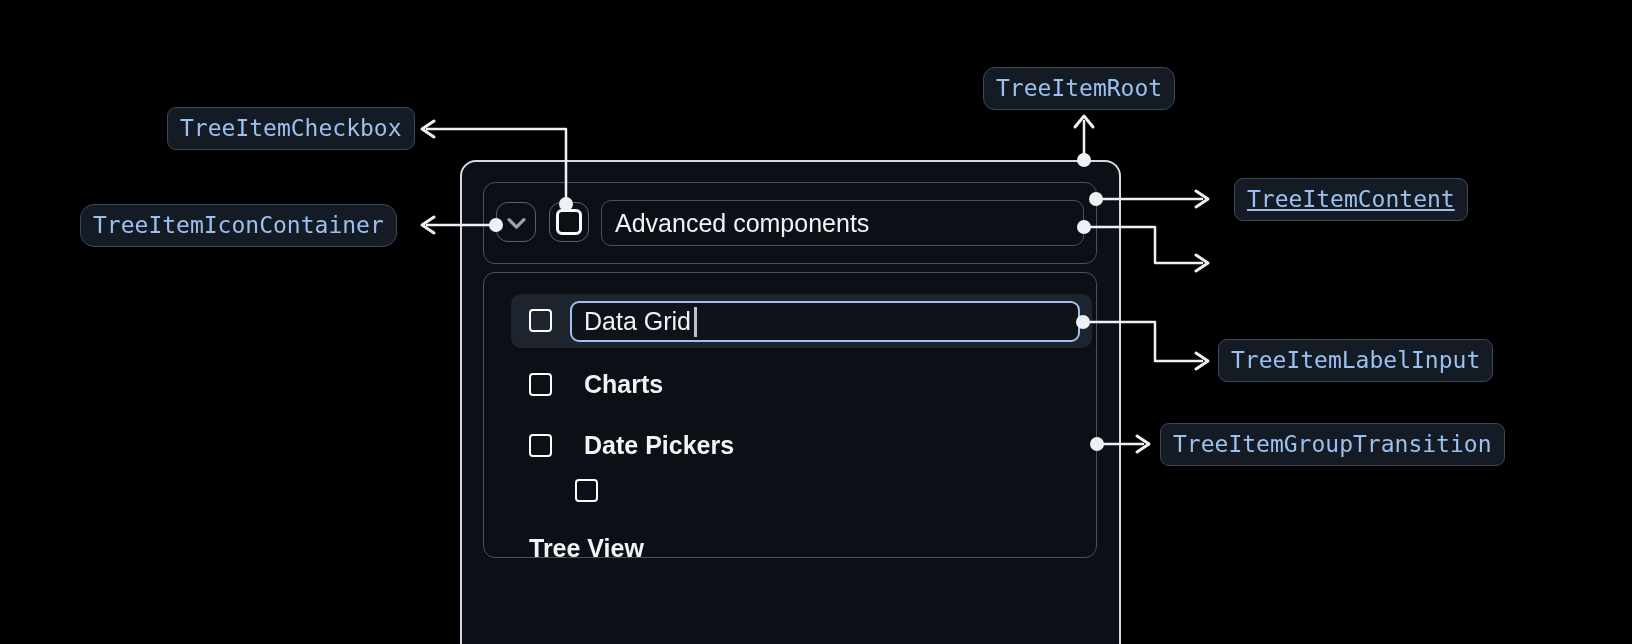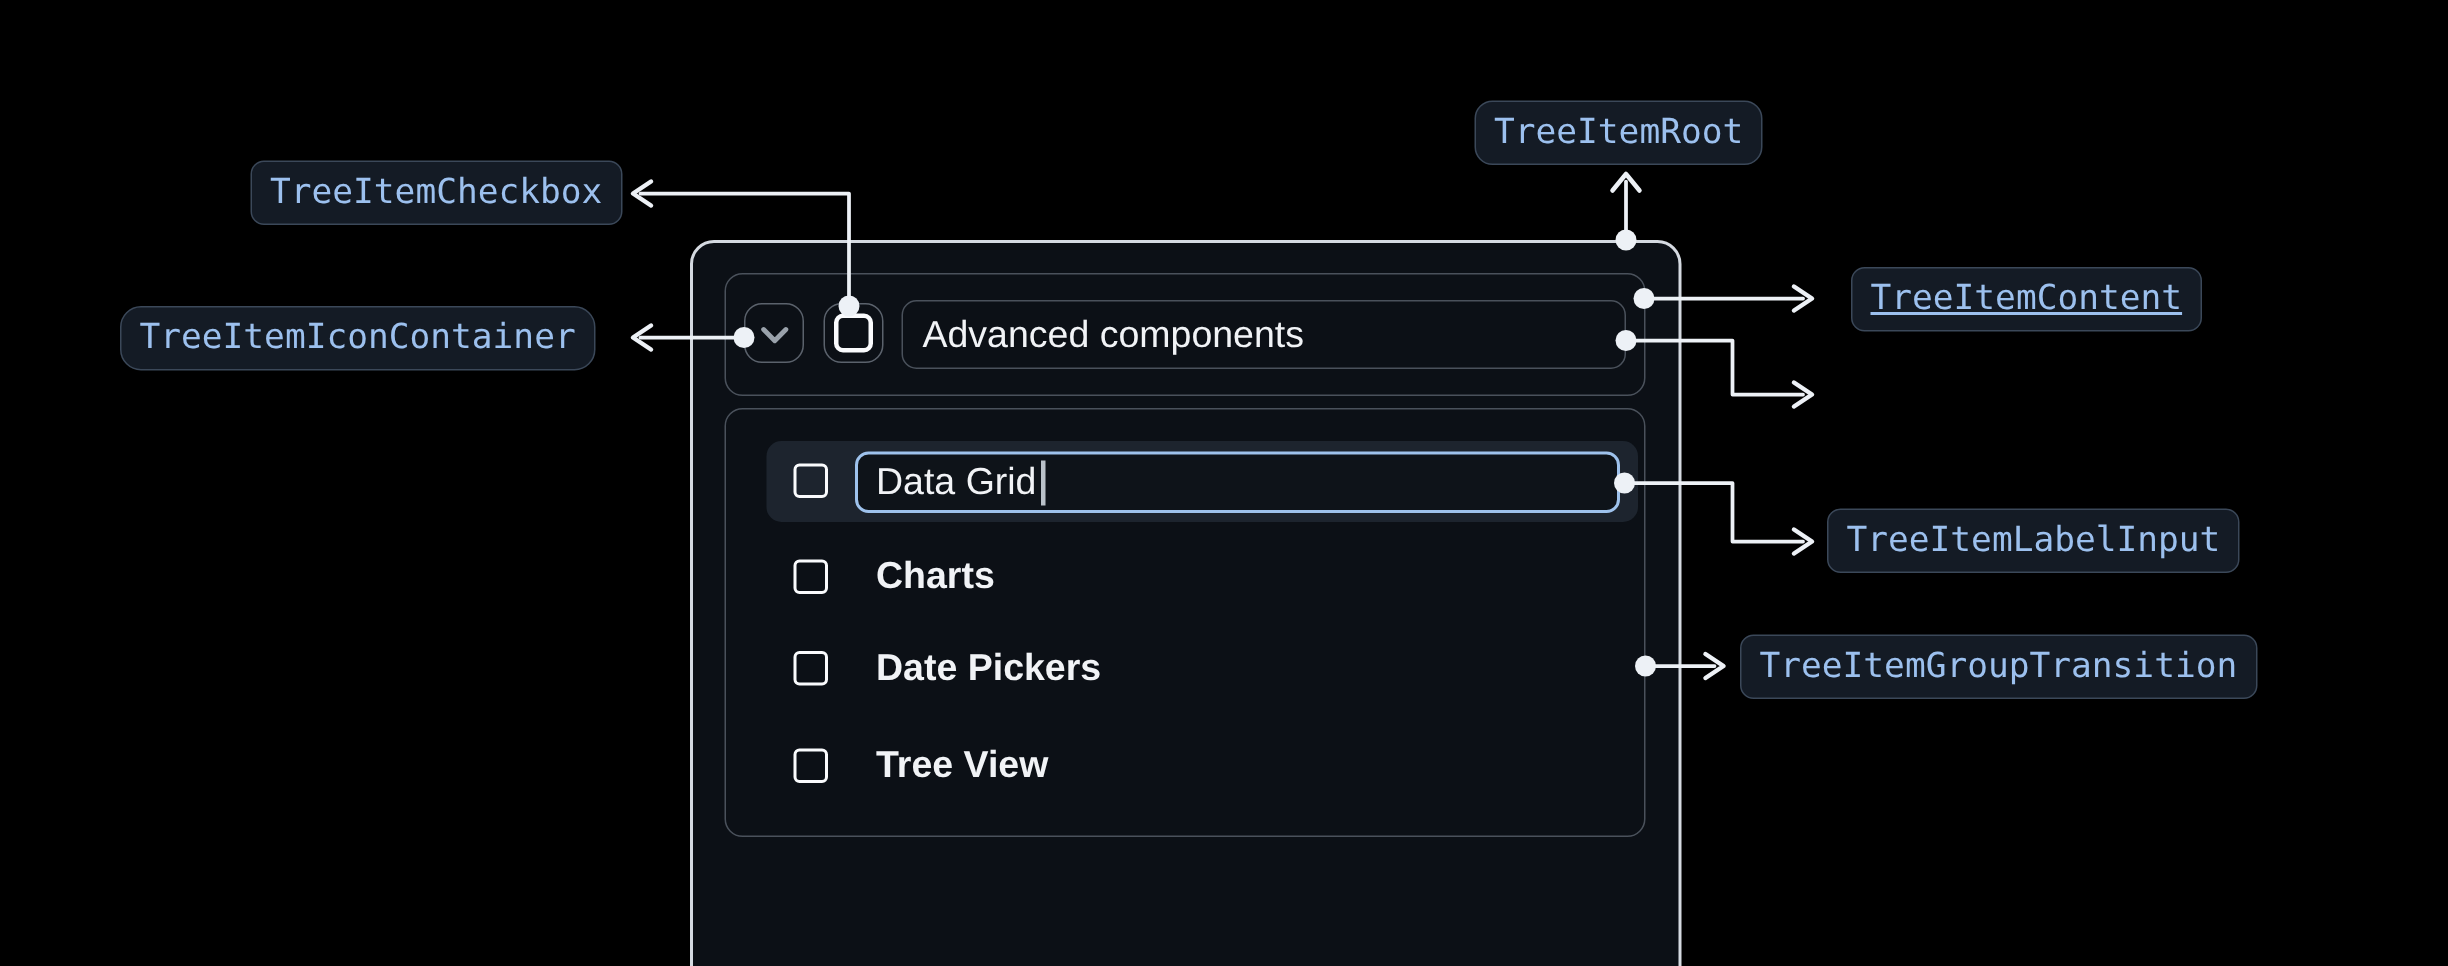--- a/index.html
+++ b/index.html
@@ -72,21 +72,21 @@
     display:flex;align-items:center;padding:0 12px;
     color:var(--text);font-size:25px;white-space:nowrap;
   }
   .caret{width:3px;height:30px;background:var(--caret);margin-left:3px;flex:0 0 auto;}
   .list-row{
     position:absolute;left:45px;height:34px;display:flex;align-items:center;gap:32px;
     color:var(--text);font-size:25px;white-space:nowrap;font-weight:bold;
   }
   .list-row.r2{top:94px;}
   .list-row.r3{top:155px;}
-  .list-row.r4{top:220px;}
+  .list-row.r4{top:206px;flex-direction:column;}
   
   svg.connectors{position:absolute;left:0;top:0;pointer-events:none;}
   svg.connectors path,svg.connectors polyline{
     fill:none;stroke:var(--connector);stroke-width:2.5;
     stroke-linecap:round;stroke-linejoin:round;
   }
   svg.connectors polyline.arrowhead{stroke-width:3;}
   svg.connectors circle{fill:var(--connector);stroke:none;}
   
   .badge{

